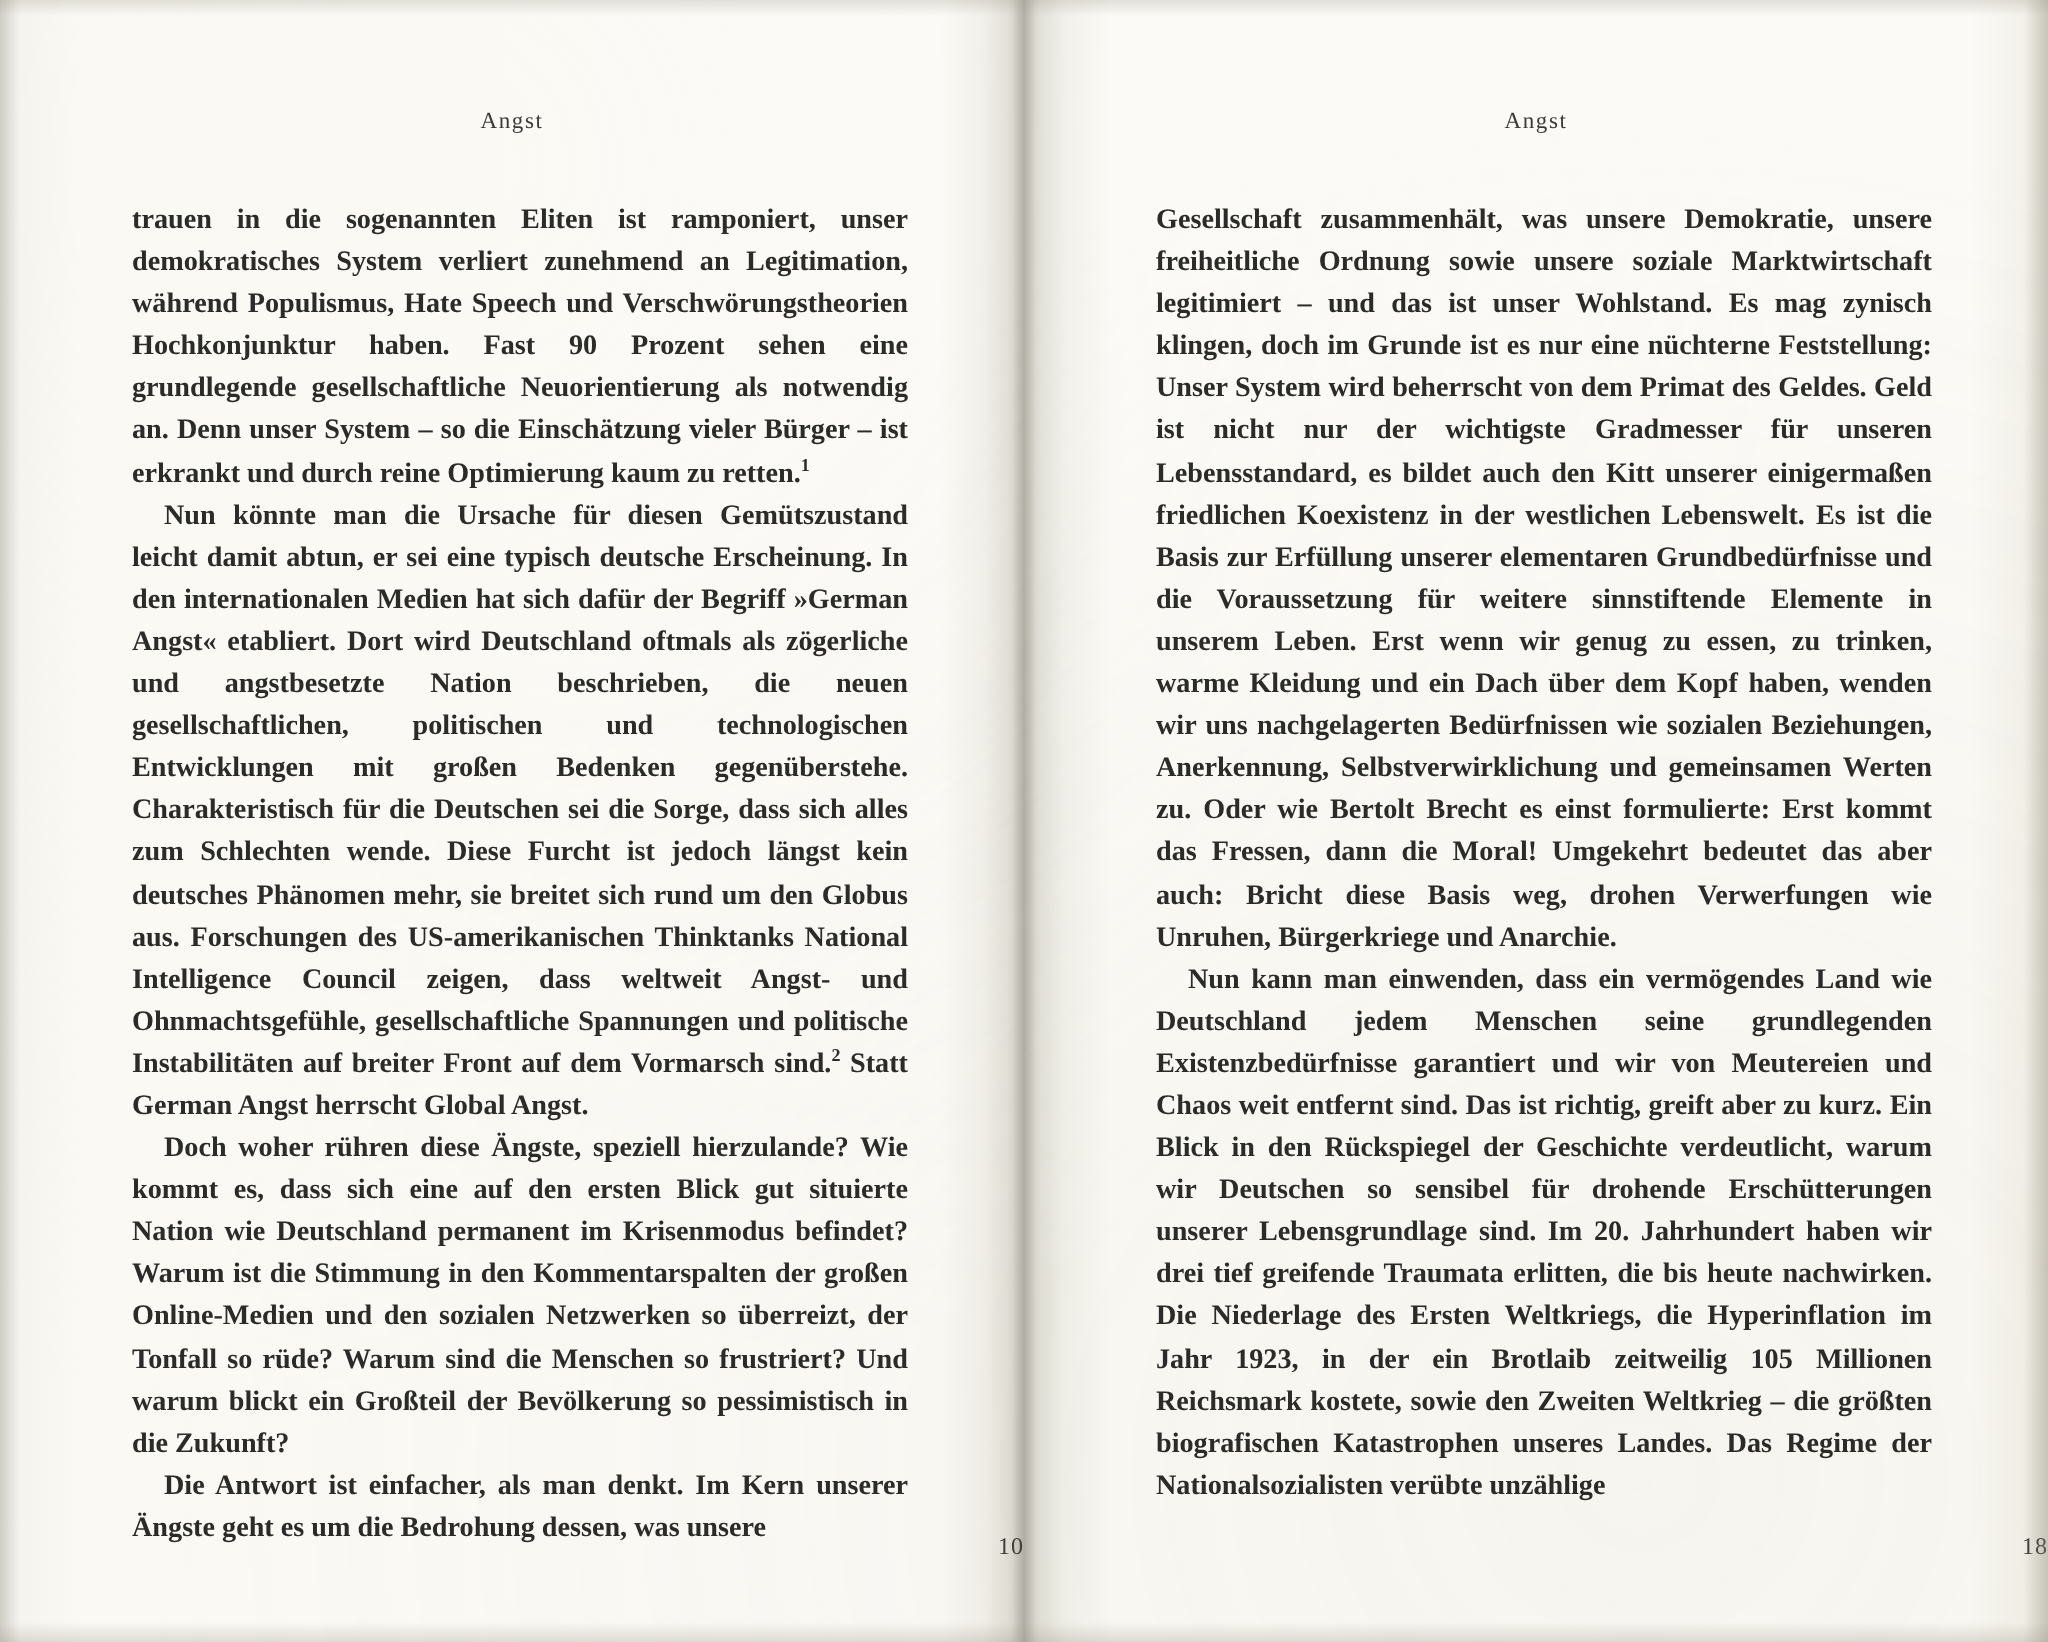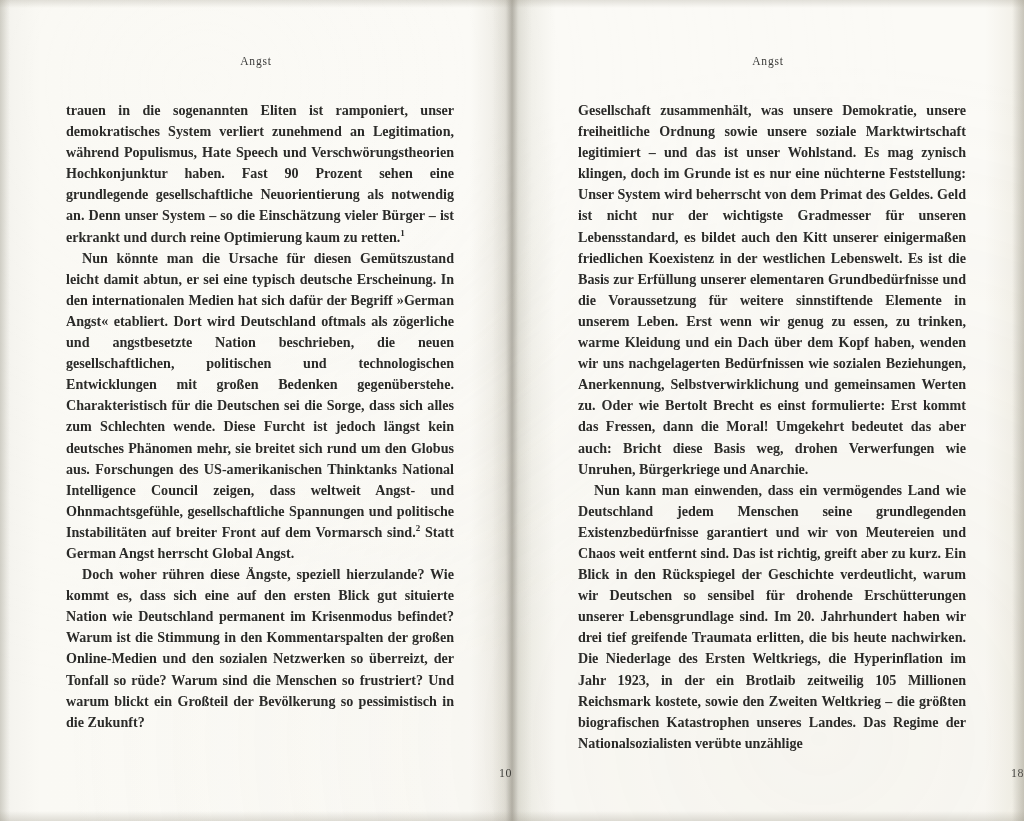--- a/index.html
+++ b/index.html
@@ -143,20 +143,21 @@
 <body>
 
 <div class="book">
 
   <div class="page page-left">
     <div class="running-head">Angst</div>
     <div class="textblock">
       <p>trauen in die sogenannten Eliten ist ramponiert, unser demokratisches System verliert zunehmend an Legitimation, während Populismus, Hate Speech und Verschwörungstheorien Hochkonjunktur haben. Fast 90 Prozent sehen eine grundlegende gesellschaftliche Neuorientierung als notwendig an. Denn unser System – so die Einschätzung vieler Bürger – ist erkrankt und durch reine Optimierung kaum zu retten.<span class="sup">1</span></p>
       <p class="indent">Nun könnte man die Ursache für diesen Gemütszustand leicht damit abtun, er sei eine typisch deutsche Erscheinung. In den internationalen Medien hat sich dafür der Begriff »German Angst« etabliert. Dort wird Deutschland oftmals als zögerliche und angstbesetzte Nation beschrieben, die neuen gesellschaftlichen, politischen und technologischen Entwicklungen mit großen Bedenken gegenüberstehe. Charakteristisch für die Deutschen sei die Sorge, dass sich alles zum Schlechten wende. Diese Furcht ist jedoch längst kein deutsches Phänomen mehr, sie breitet sich rund um den Globus aus. Forschungen des US-amerikanischen Thinktanks National Intelligence Council zeigen, dass weltweit Angst- und Ohnmachtsgefühle, gesellschaftliche Spannungen und politische Instabilitäten auf breiter Front auf dem Vormarsch sind.<span class="sup">2</span> Statt German Angst herrscht Global Angst.</p>
       <p class="indent">Doch woher rühren diese Ängste, speziell hierzulande? Wie kommt es, dass sich eine auf den ersten Blick gut situierte Nation wie Deutschland permanent im Krisenmodus befindet? Warum ist die Stimmung in den Kommentarspalten der großen Online-Medien und den sozialen Netzwerken so überreizt, der Tonfall so rüde? Warum sind die Menschen so frustriert? Und warum blickt ein Großteil der Bevölkerung so pessimistisch in die Zukunft?</p>
+      <p class="indent">Die Antwort ist einfacher, als man denkt. Im Kern unserer Ängste geht es um die Bedrohung dessen, was unsere</p>
     </div>
     <div class="folio">10</div>
   </div>
 
   <div class="page page-right">
     <div class="running-head">Angst</div>
     <div class="textblock">
       <p>Gesellschaft zusammenhält, was unsere Demokratie, unsere freiheitliche Ordnung sowie unsere soziale Marktwirtschaft legitimiert – und das ist unser Wohlstand. Es mag zynisch klingen, doch im Grunde ist es nur eine nüchterne Feststellung: Unser System wird beherrscht von dem Primat des Geldes. Geld ist nicht nur der wichtigste Gradmesser für unseren Lebensstandard, es bildet auch den Kitt unserer einigermaßen friedlichen Koexistenz in der westlichen Lebenswelt. Es ist die Basis zur Erfüllung unserer elementaren Grundbedürfnisse und die Voraussetzung für weitere sinnstiftende Elemente in unserem Leben. Erst wenn wir genug zu essen, zu trinken, warme Kleidung und ein Dach über dem Kopf haben, wenden wir uns nachgelagerten Bedürfnissen wie sozialen Beziehungen, Anerkennung, Selbstverwirklichung und gemeinsamen Werten zu. Oder wie Bertolt Brecht es einst formulierte: Erst kommt das Fressen, dann die Moral! Umgekehrt bedeutet das aber auch: Bricht diese Basis weg, drohen Verwerfungen wie Unruhen, Bürgerkriege und Anarchie.</p>
       <p class="indent">Nun kann man einwenden, dass ein vermögendes Land wie Deutschland jedem Menschen seine grundlegenden Existenzbedürfnisse garantiert und wir von Meutereien und Chaos weit entfernt sind. Das ist richtig, greift aber zu kurz. Ein Blick in den Rückspiegel der Geschichte verdeutlicht, warum wir Deutschen so sensibel für drohende Erschütterungen unserer Lebensgrundlage sind. Im 20. Jahrhundert haben wir drei tief greifende Traumata erlitten, die bis heute nachwirken. Die Niederlage des Ersten Weltkriegs, die Hyperinflation im Jahr 1923, in der ein Brotlaib zeitweilig 105 Millionen Reichsmark kostete, sowie den Zweiten Weltkrieg – die größten biografischen Katastrophen unseres Landes. Das Regime der Nationalsozialisten verübte unzählige</p>
     </div>

